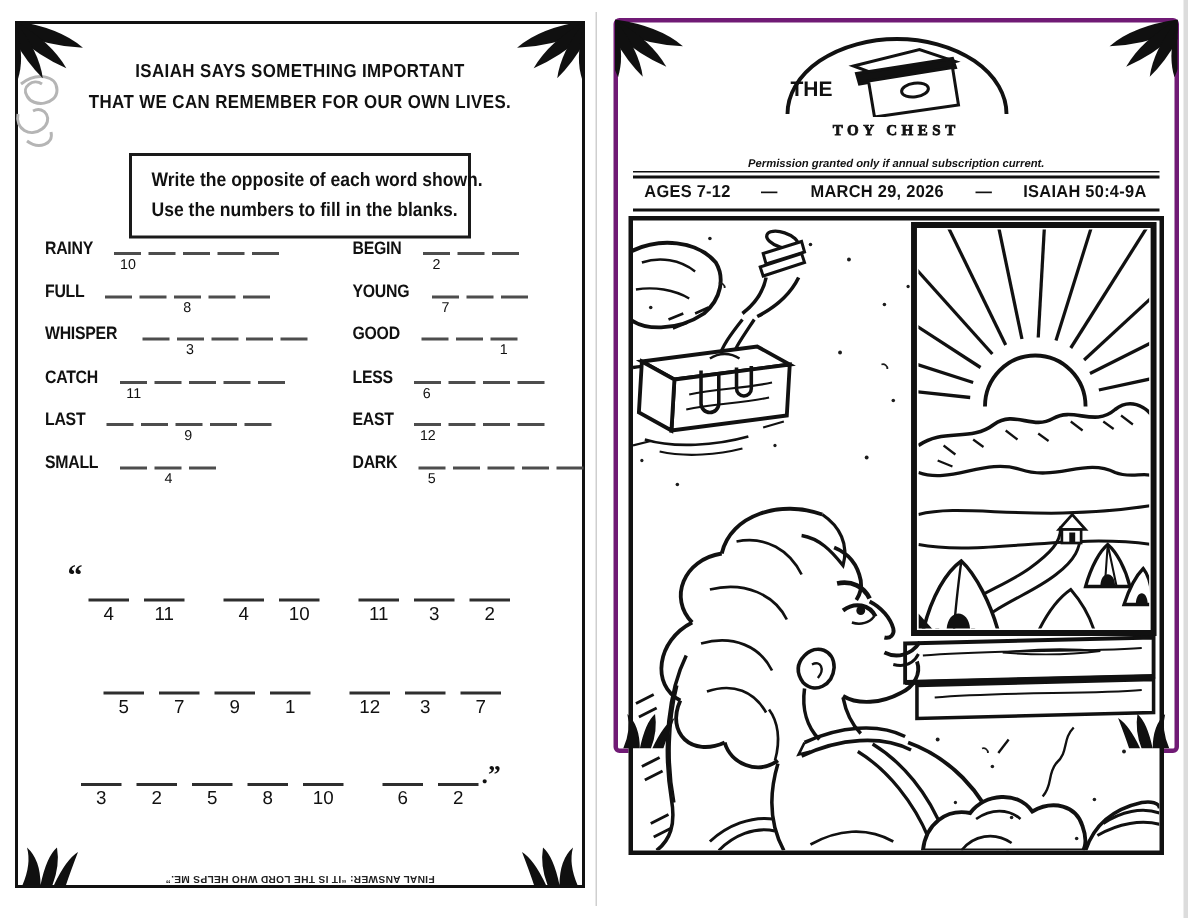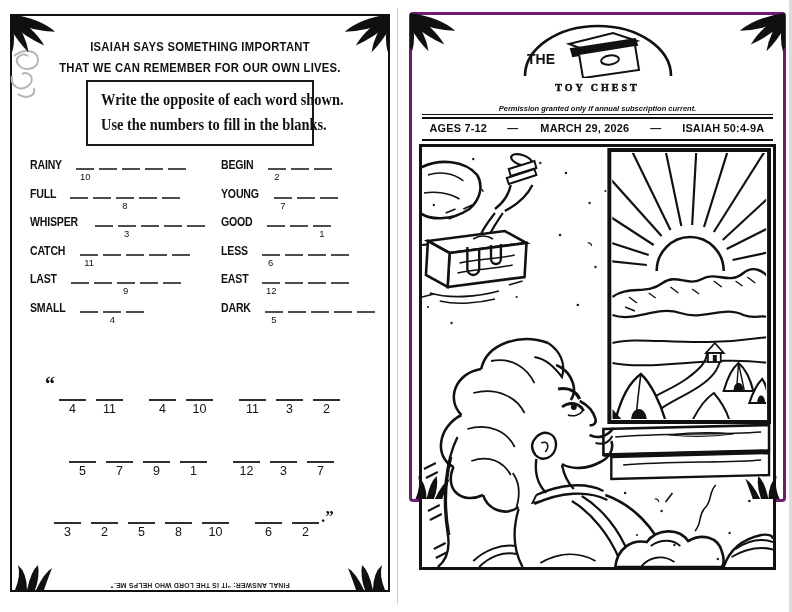--- a/index.html
+++ b/index.html
@@ -16,27 +16,27 @@
   .corner { position:absolute; z-index:5; pointer-events:none; }
   .c-tl { left:-2px; top:-2px; }
   .c-tr { right:-2px; top:-2px; transform:scaleX(-1); }
   .c-bl { left:2px; bottom:0; }
   .c-br { right:2px; bottom:0; transform:scaleX(-1); }
   .scribble { position:absolute; left:-6px; top:30px; }
 
   
   .lp-title { margin-top:21px; text-align:center; font-weight:bold; font-size:12.5px; line-height:1.65; letter-spacing:0.3px; }
   .lp-title div { transform:scaleX(.9); white-space:nowrap; }
-  .instr-box { width:228px; margin:2px auto 0; border:2px solid #1a1a1a; padding:6px 2px; text-align:center; font-weight:bold; font-size:16px; line-height:1.55;font-family:Liberation Serif, serif; }
+  .instr-box { width:228px; margin:24px auto 0; border:2px solid #1a1a1a; padding:6px 2px; text-align:center; font-weight:bold; font-size:13px; line-height:1.55; }
   .instr-box div { transform:scaleX(.9); white-space:nowrap; }
 
   .words { position:absolute; top:142px; left:0; right:0; height:180px; }
   .wcol { position:absolute; top:0; }
   .wcol1 { left:18px; width:188px; }
-  .wcol2 { left:209px; width:164px; }
+  .wcol2 { left:223px; width:164px; }
   .wrow { display:flex; height:19px; margin-bottom:9.6px; }
   .wlabel { font-weight:bold; font-size:12px; letter-spacing:-0.2px; margin-right:10px; white-space:nowrap; transform:scaleX(.88); transform-origin:left bottom; }
   .bl { position:relative; width:18px; height:12px; border-bottom:2px solid #4d4d4d; margin-right:5px; flex:none; }
   .bl .num { position:absolute; top:13px; left:0; width:100%; text-align:center; font-size:9.5px; font-weight:normal; color:#111; }
 
   .quote { position:absolute; top:360px; left:0; right:0; height:200px; }
   .qrow { position:absolute; display:flex; align-items:flex-end; }
   .qrow-0 { left:47px; top:11px; }
   .qrow-1 { left:57px; top:73px; }
   .qrow-2 { left:42px; top:128px; }

